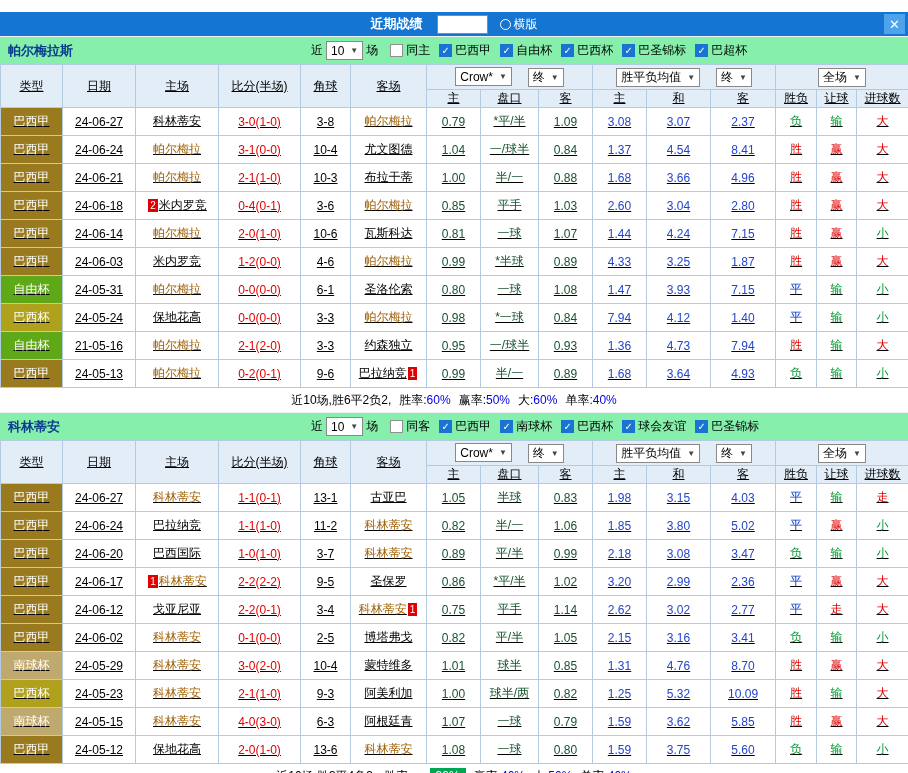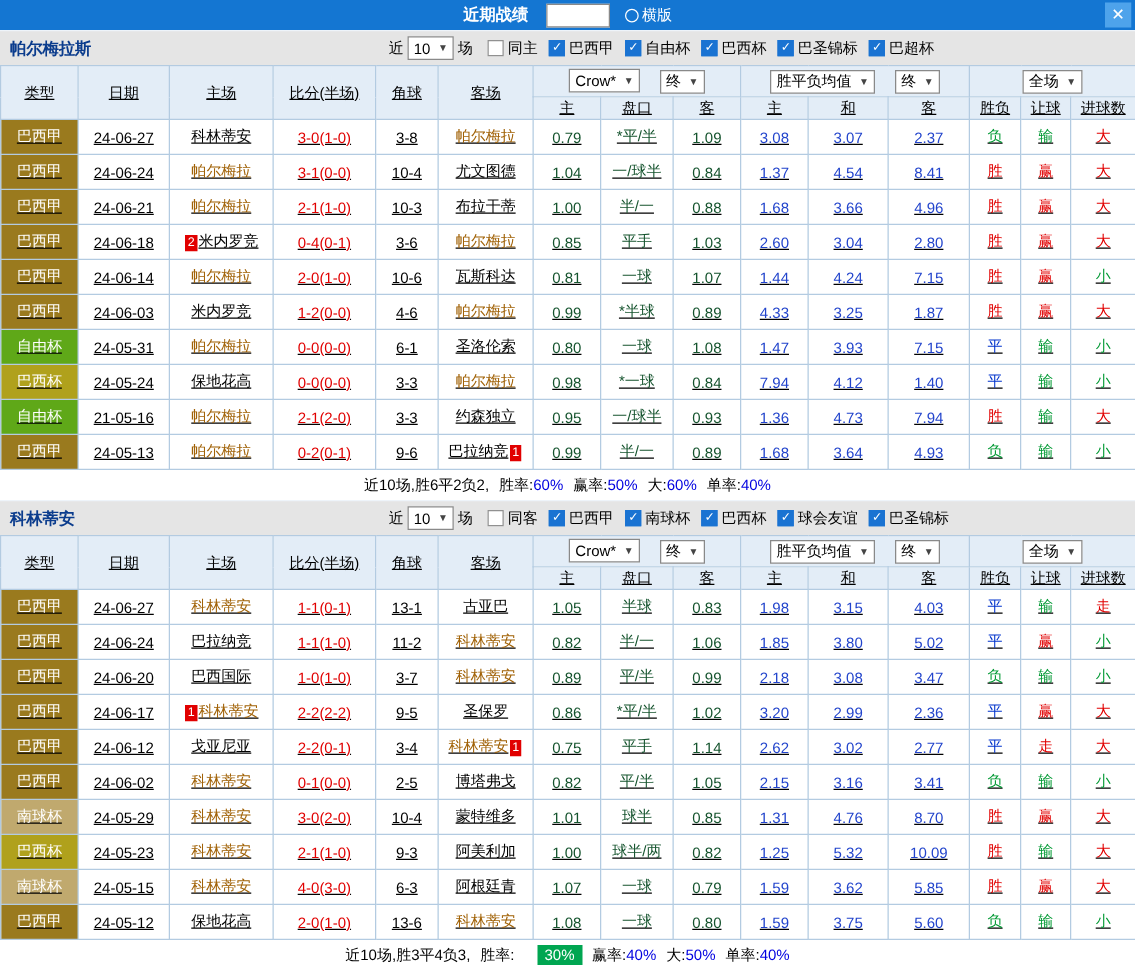--- a/index.html
+++ b/index.html
@@ -1,30 +1,30 @@
 <!DOCTYPE html>
 <html><head>
 <meta charset="utf-8">
 <style>
   * { margin:0; padding:0; box-sizing:border-box; }
   body { background:#fff; font-family:"Liberation Sans","DejaVu Sans",sans-serif; }
   .window { width:908px; height:773px; background:#fff; overflow:hidden; font-size:12px; color:#000; }
 
   
-  .titlebar { height:24px; background:#1476d2; position:relative; display:flex; align-items:center; justify-content:center; color:#fff; }
+  .titlebar { height:24px; background:#1476d2; position:relative; display:flex; align-items:center; justify-content:center; color:#fff;margin-top:12px; }
   .titlebar-center { display:flex; align-items:center; gap:14px; }
   .win-title { font-weight:bold; font-size:13px; }
   .radio-group { display:flex; align-items:center; gap:12px; font-size:12px; }
   .radio { display:inline-flex; align-items:center; gap:3px; cursor:pointer; }
   .dot { width:11px; height:11px; border:1px solid #fff; border-radius:50%; position:relative; }
   .radio.sel .dot::after { content:""; position:absolute; left:2px; top:2px; width:5px; height:5px; border-radius:50%; background:#fff; }
   .close-btn { position:absolute; right:3px; top:2px; width:21px; height:20px; background:#4ea3eb; display:flex; align-items:center; justify-content:center; font-size:13px; font-weight:bold; color:#fff; cursor:pointer; }
 
   
-  .filter-row { height:28px; background:#e5e5e5; position:relative; display:flex; align-items:center; border-top:1px solid #eef4fa; }
+  .filter-row { height:28px; background:#86efac; position:relative; display:flex; align-items:center; border-top:1px solid #eef4fa; }
   .team-title { margin-left:8px; color:#0b3c8d; font-weight:bold; font-size:13px; }
   .filter-controls { position:absolute; left:308px; display:flex; align-items:center; }
   .ft { margin:0 3px; }
   .sel { display:inline-flex; align-items:center; height:19px; background:#fff; border:1px solid #898989; padding:0 4px; gap:6px; white-space:nowrap; cursor:pointer; }
   .sel .arrow { font-size:8px; color:#444; }
   .cb { display:inline-flex; align-items:center; gap:3px; margin-left:9px; cursor:pointer; }
   .cb .box { width:13px; height:13px; border:1px solid #919191; background:#fff; display:flex; align-items:center; justify-content:center; font-size:10px; line-height:1; color:#fff; }
   .cb.checked .box { background:#1a73d2; border-color:#1a73d2; }
 
   

